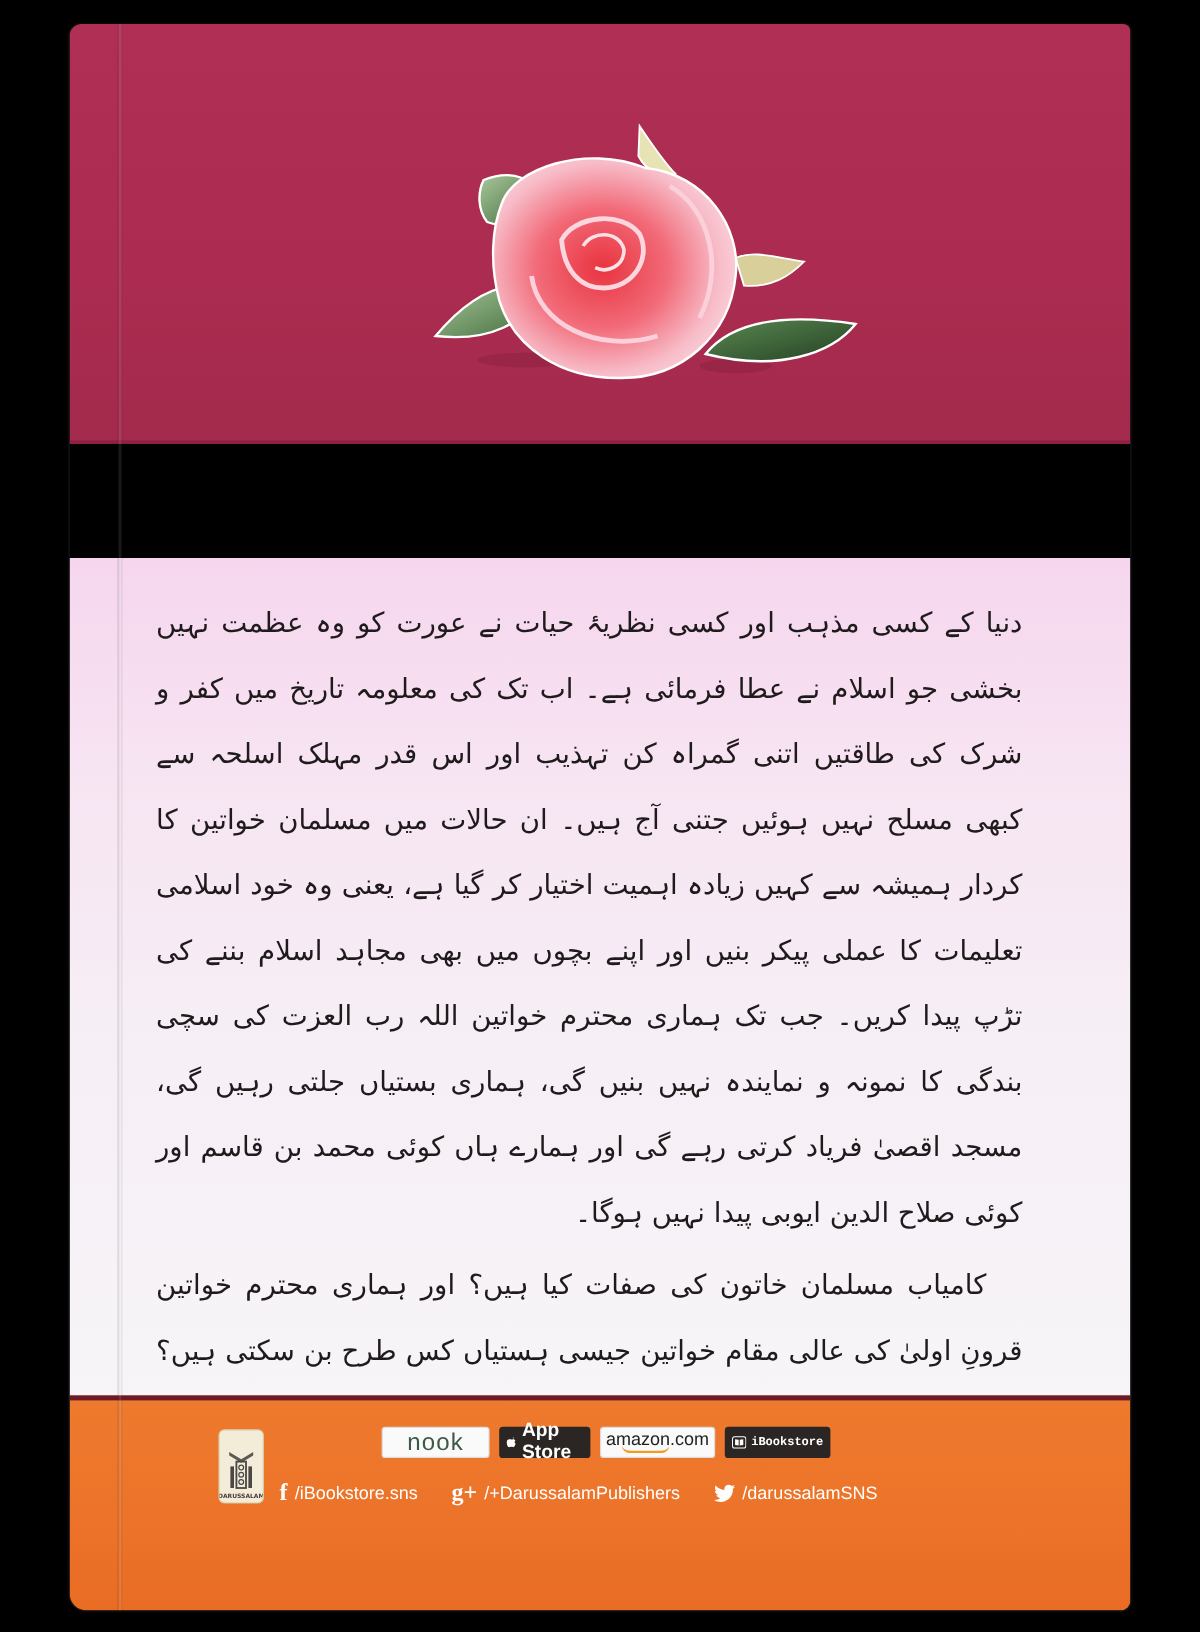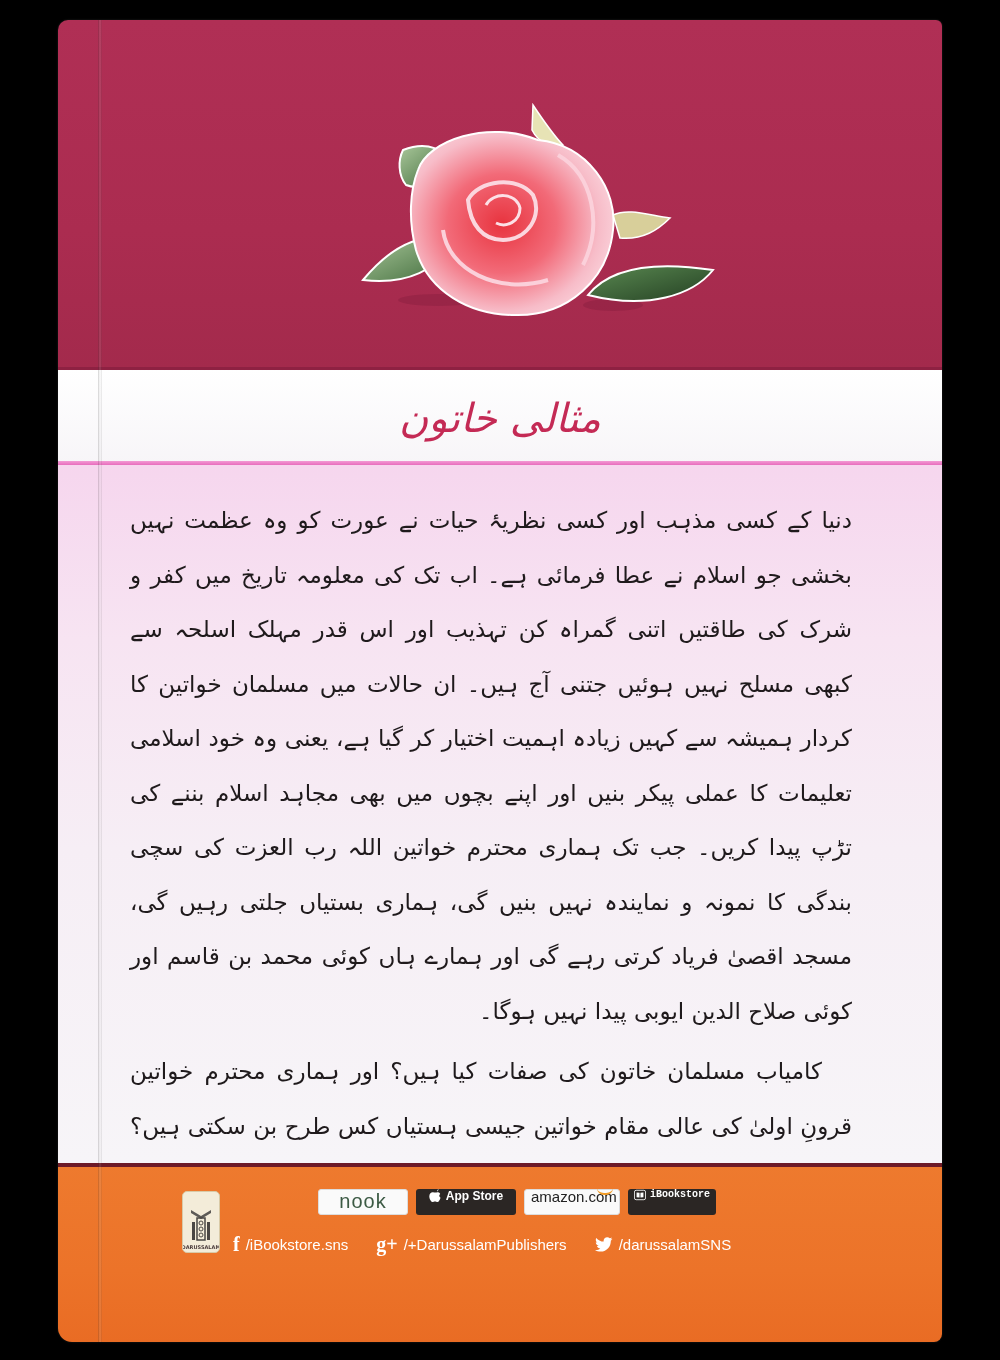--- a/index.html
+++ b/index.html
@@ -58,26 +58,26 @@
   }
   .logo {
     position:absolute; left:124px; top:28px; width:36px; height:60px;
     background:#f3ecd9; border-radius:5px; border:1px solid #d9caa6;
     display:flex; flex-direction:column; align-items:center; justify-content:flex-end; overflow:hidden;
   }
   .logo svg { margin-top:3px; }
   .logo-text { font-size:5px; font-weight:bold; color:#4a3b3b; margin-bottom:2px; letter-spacing:0; }
   .stores { position:absolute; left:260px; top:26px; display:flex; gap:8px; }
   .store {
-    height:26px; border-radius:3px; display:flex; justify-content:center;
+    height:26px; border-radius:3px; display:flex; align-items:center; justify-content:center;
     font-family:"Liberation Sans", sans-serif; box-sizing:border-box; padding:0 6px;
   }
   .store.nook { width:90px; background:#fafafa; border:1px solid #ddd; color:#3c5a44; font-size:20px; letter-spacing:1px; }
-  .store.apple { width:100px; background:#2b2624; color:#fff; font-size:12px; font-weight:bold; gap:5px; }
-  .store.amazon { width:96px; background:#fafafa; border:1px solid #ddd; color:#222; font-size:15px; flex-direction:row; line-height:13px; }
+  .store.apple { width:76px; background:#2b2624; color:#fff; font-size:16px; font-weight:bold; gap:5px; }
+  .store.amazon { width:96px; background:#fafafa; border:1px solid #ddd; color:#222; font-size:15px; flex-direction:column; line-height:13px; }
   .store.amazon .smile { width:40px; height:5px; border-bottom:2px solid #f29b23; border-radius:0 0 20px 20px; margin-top:-2px; margin-left:-20px; }
   .store.ibooks { width:88px; background:#2b2624; color:#fff; font-size:10px; font-weight:bold; gap:4px;font-family:Liberation Mono, monospace; }
   .socials {
     position:absolute; left:175px; top:70px; display:flex; gap:28px; align-items:center;
     font-family:"Liberation Sans", sans-serif; font-size:15px; color:#fff;
   }
   .social { display:flex; align-items:center; gap:6px; }
   .social .glyph { font-weight:bold; font-size:20px; font-family:"Liberation Serif", serif; }
 </style>
 </head>
@@ -114,23 +114,20 @@
         <path d="M230,215 C250,190 290,180 355,190 C335,215 290,230 230,215 Z" fill="url(#leafDark)" stroke="#fff" stroke-width="2"></path>
         <path d="M60,90 C70,60 130,40 180,60 C230,65 260,110 255,150 C250,200 210,235 160,235 C110,236 70,210 58,170 C50,140 52,110 60,90 Z" fill="url(#petal)" stroke="#fff" stroke-width="2"></path>
         <path d="M110,120 C120,100 160,95 175,115 C185,135 170,160 145,160 C125,160 112,145 110,120 Z" fill="none" stroke="#fbd6de" stroke-width="4"></path>
         <path d="M128,125 C135,112 158,112 162,128 C162,142 148,148 138,143" fill="none" stroke="#fce0e6" stroke-width="3"></path>
         <path d="M85,150 C90,190 140,215 190,200" fill="none" stroke="#fbd0da" stroke-width="4"></path>
         <path d="M200,75 C235,95 245,145 225,185" fill="none" stroke="#fbd0da" stroke-width="4"></path>
       </svg>
     </div>
   </div>
 
-  <div class="title-band">
-    <div class="book-title">مثالی خاتون</div>
-  </div>
 
   <div class="text-area">
     <div class="blurb">
       <p>دنیا کے کسی مذہب اور کسی نظریۂ حیات نے عورت کو وہ عظمت نہیں بخشی جو اسلام نے عطا فرمائی ہے۔ اب تک کی معلومہ تاریخ میں کفر و شرک کی طاقتیں اتنی گمراہ کن تہذیب اور اس قدر مہلک اسلحہ سے کبھی مسلح نہیں ہوئیں جتنی آج ہیں۔ ان حالات میں مسلمان خواتین کا کردار ہمیشہ سے کہیں زیادہ اہمیت اختیار کر گیا ہے، یعنی وہ خود اسلامی تعلیمات کا عملی پیکر بنیں اور اپنے بچوں میں بھی مجاہد اسلام بننے کی تڑپ پیدا کریں۔ جب تک ہماری محترم خواتین اللہ رب العزت کی سچی بندگی کا نمونہ و نمایندہ نہیں بنیں گی، ہماری بستیاں جلتی رہیں گی، مسجد اقصیٰ فریاد کرتی رہے گی اور ہمارے ہاں کوئی محمد بن قاسم اور کوئی صلاح الدین ایوبی پیدا نہیں ہوگا۔</p>
       <p>کامیاب مسلمان خاتون کی صفات کیا ہیں؟ اور ہماری محترم خواتین قرونِ اولیٰ کی عالی مقام خواتین جیسی ہستیاں کس طرح بن سکتی ہیں؟ یہ باتیں اس کتاب میں تفصیل کے ساتھ بتا دی گئی ہیں۔ درحقیقت یہ کتاب اعلیٰ سیرت سازی کا جامع منشور ہے۔ ان شاء اللہ! اس کی بدولت ایمان اور حسنِ عمل کے چراغ دور دور تک روشن ہوتے چلے جائیں گے۔</p>
     </div>
   </div>
 
   <div class="footer">
     <div class="logo">

